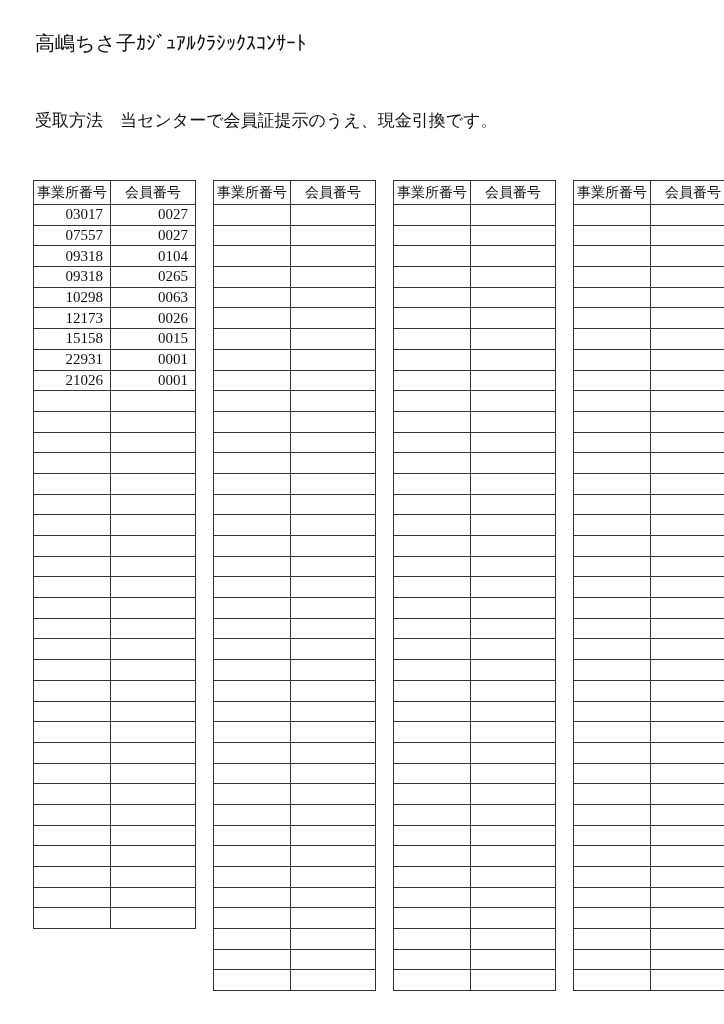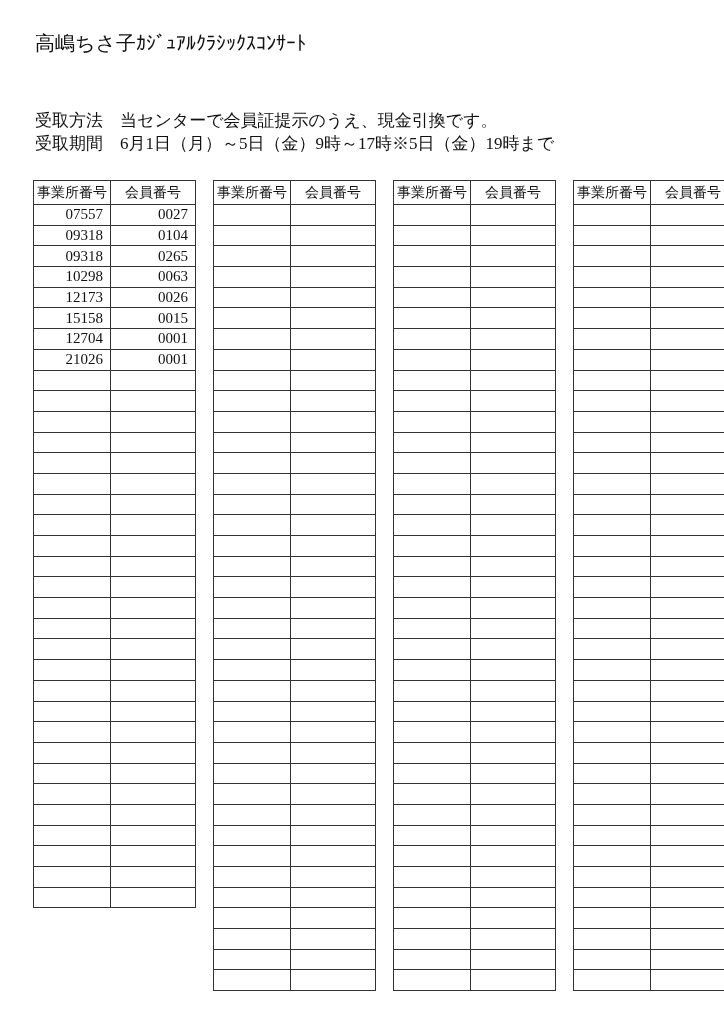--- a/index.html
+++ b/index.html
@@ -71,31 +71,34 @@
     width: 76px;
   }
 </style>
 </head>
 <body>
 
 <div class="doc-title">高嶋ちさ子ｶｼﾞｭｱﾙｸﾗｼｯｸｽｺﾝｻｰﾄ</div>
 
 <div class="doc-lines">
   <div>受取方法　当センターで会員証提示のうえ、現金引換です。</div>
-  <div>受取期間　6月1日（月）～5日（金）9時～17時※5日（金）19時まで</div>
 </div>
 
 <div class="tables-row">
   <table class="member-table">
       <tbody>
         <tr>
           <th>事業所番号</th>
           <th>会員番号</th>
         </tr>
         <tr>
+          <td>03017</td>
+          <td>0027</td>
+        </tr>
+        <tr>
           <td>07557</td>
           <td>0027</td>
         </tr>
         <tr>
           <td>09318</td>
           <td>0104</td>
         </tr>
         <tr>
           <td>09318</td>
           <td>0265</td>
@@ -106,21 +109,21 @@
         </tr>
         <tr>
           <td>12173</td>
           <td>0026</td>
         </tr>
         <tr>
           <td>15158</td>
           <td>0015</td>
         </tr>
         <tr>
-          <td>12704</td>
+          <td>22931</td>
           <td>0001</td>
         </tr>
         <tr>
           <td>21026</td>
           <td>0001</td>
         </tr>
         <tr>
           <td></td>
           <td></td>
         </tr>

